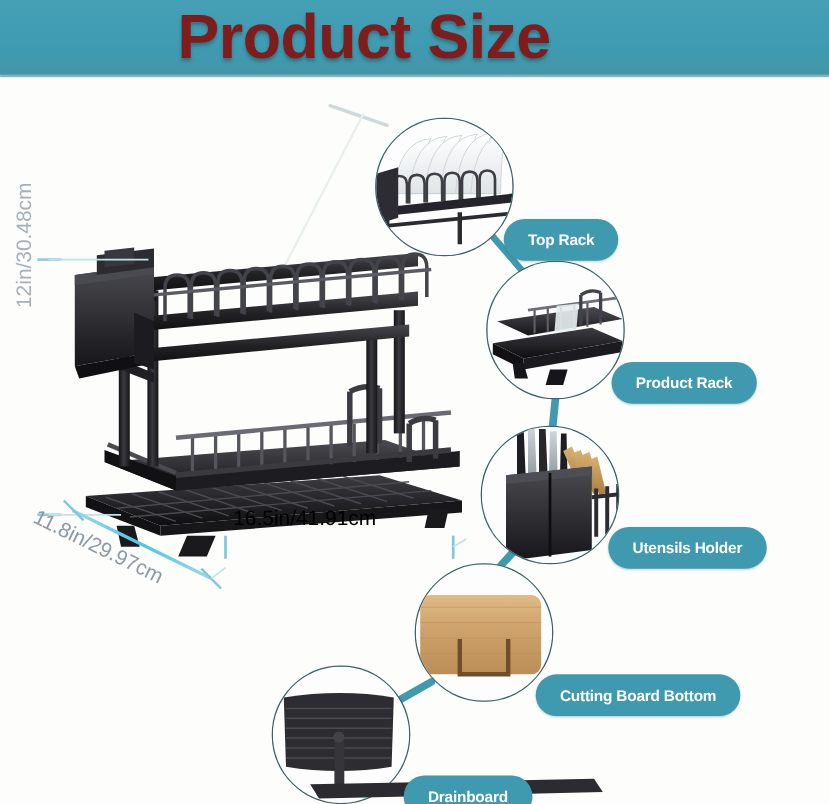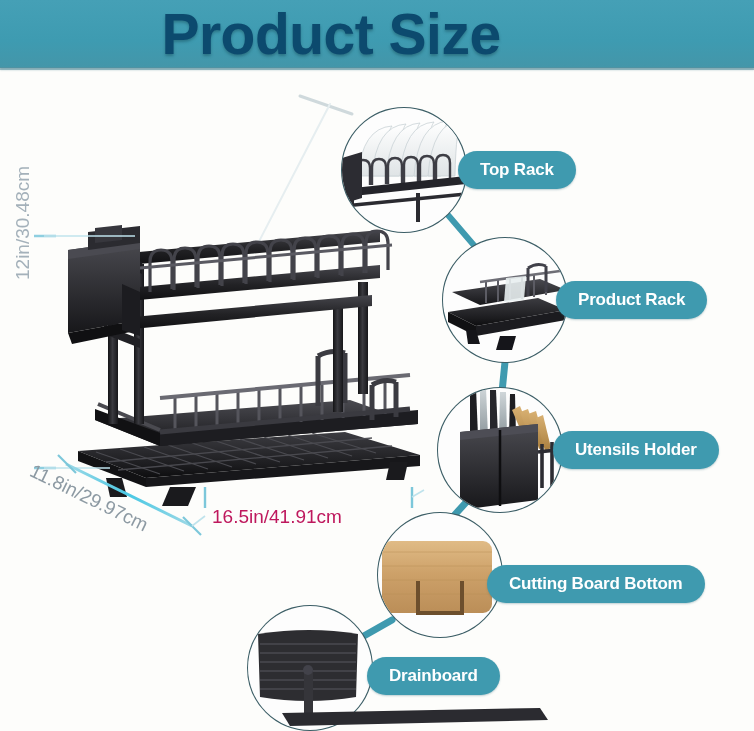--- a/index.html
+++ b/index.html
@@ -23,21 +23,21 @@
     background: linear-gradient(180deg, #45a0b6 0%, #3e9bb1 60%, #4496a9 100%);
     box-shadow: 0 2px 2px rgba(60,120,135,.35);
   }
   #header-title {
     position: absolute;
     left: 0; top: 0;
     width: 662px; height: 68px;
     display: flex;
     align-items: center;
     justify-content: center;
-    color: #0c4a6e;
+    color: #7f1d1d;
     font-size: 57px;
     font-weight: bold;
     letter-spacing: -0.5px;
     text-shadow: 0 2px 3px rgba(20,70,85,.45);
     line-height: 1;
     white-space: nowrap;
   }
   #header-underline {
     position: absolute;
     left: 0; top: 67px;
@@ -51,30 +51,31 @@
     position: absolute;
     left: 0; top: 0;
     width: 754px; height: 731px;
   }
 
   
   .pill {
     position: absolute;
     background: #3f9aaf;
     color: #ffffff;
-    font-size: 17px;
+    font-size: 14px;
     font-weight: bold;
     border-radius: 999px;
     display: flex;
     align-items: center;
     padding: 0 22px;
     height: 38px;
     white-space: nowrap;
     box-shadow: 0 1px 2px rgba(40,100,115,.3);
     letter-spacing: -0.2px;
+    margin-top: 48px;
   }
 
   
   .dim-label {
     position: absolute;
     color: #8c9aa4;
     font-size: 19px;
     white-space: nowrap;
     font-family: "Liberation Sans", sans-serif;
   }
@@ -84,22 +85,22 @@
     transform-origin: left top;
     color: #a4b1ba;
   }
   #dim-depth-label {
     left: 36px; top: 460px;
     transform: rotate(26deg);
     transform-origin: left top;
     color: #8d9aa3;
   }
   #dim-width-label {
-    left: 212px; top: 506px;
-    color: #be185d;
+    left: 212px; top: 461px;
+    color: #000000;
   }
 </style>
 </head>
 <body>
 
 <div id="root">
 
   <div id="header-band"></div>
   <div id="header-underline"></div>
   <div id="header-title">Product Size</div>

